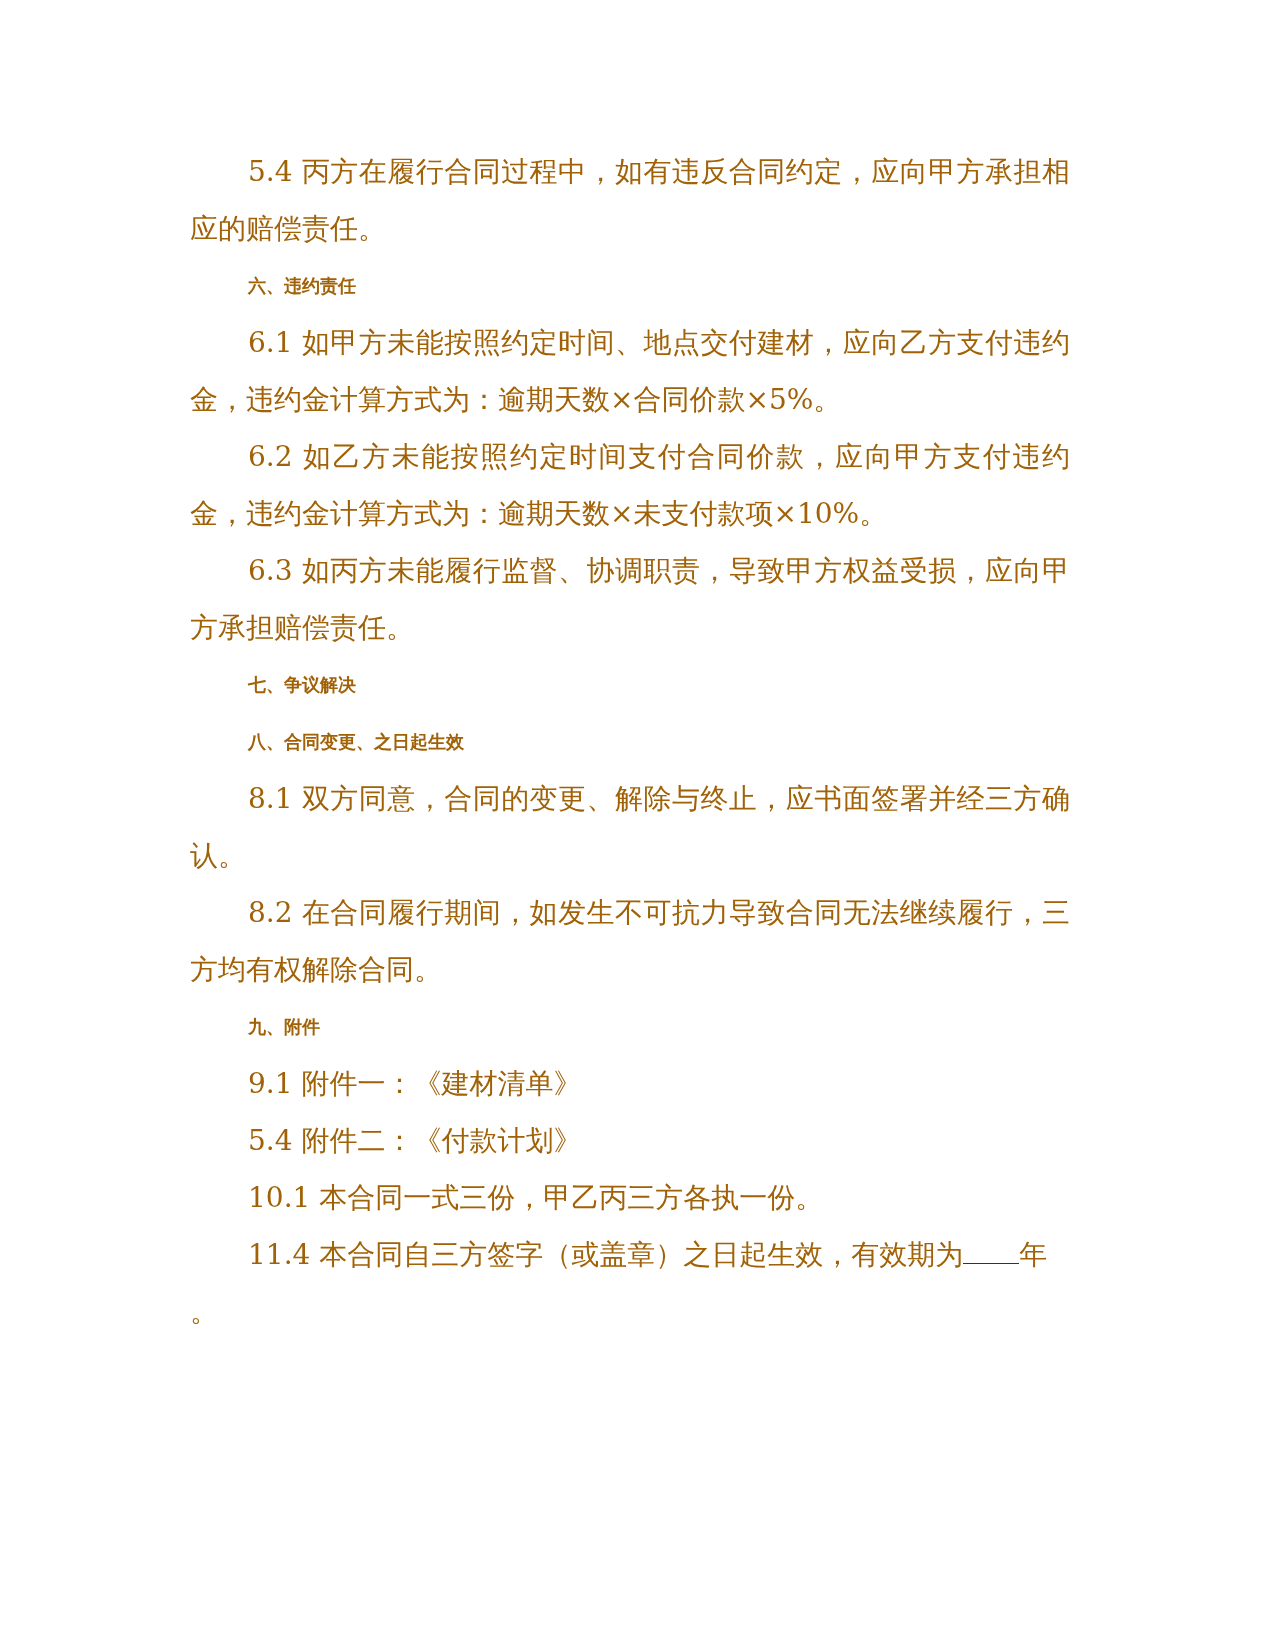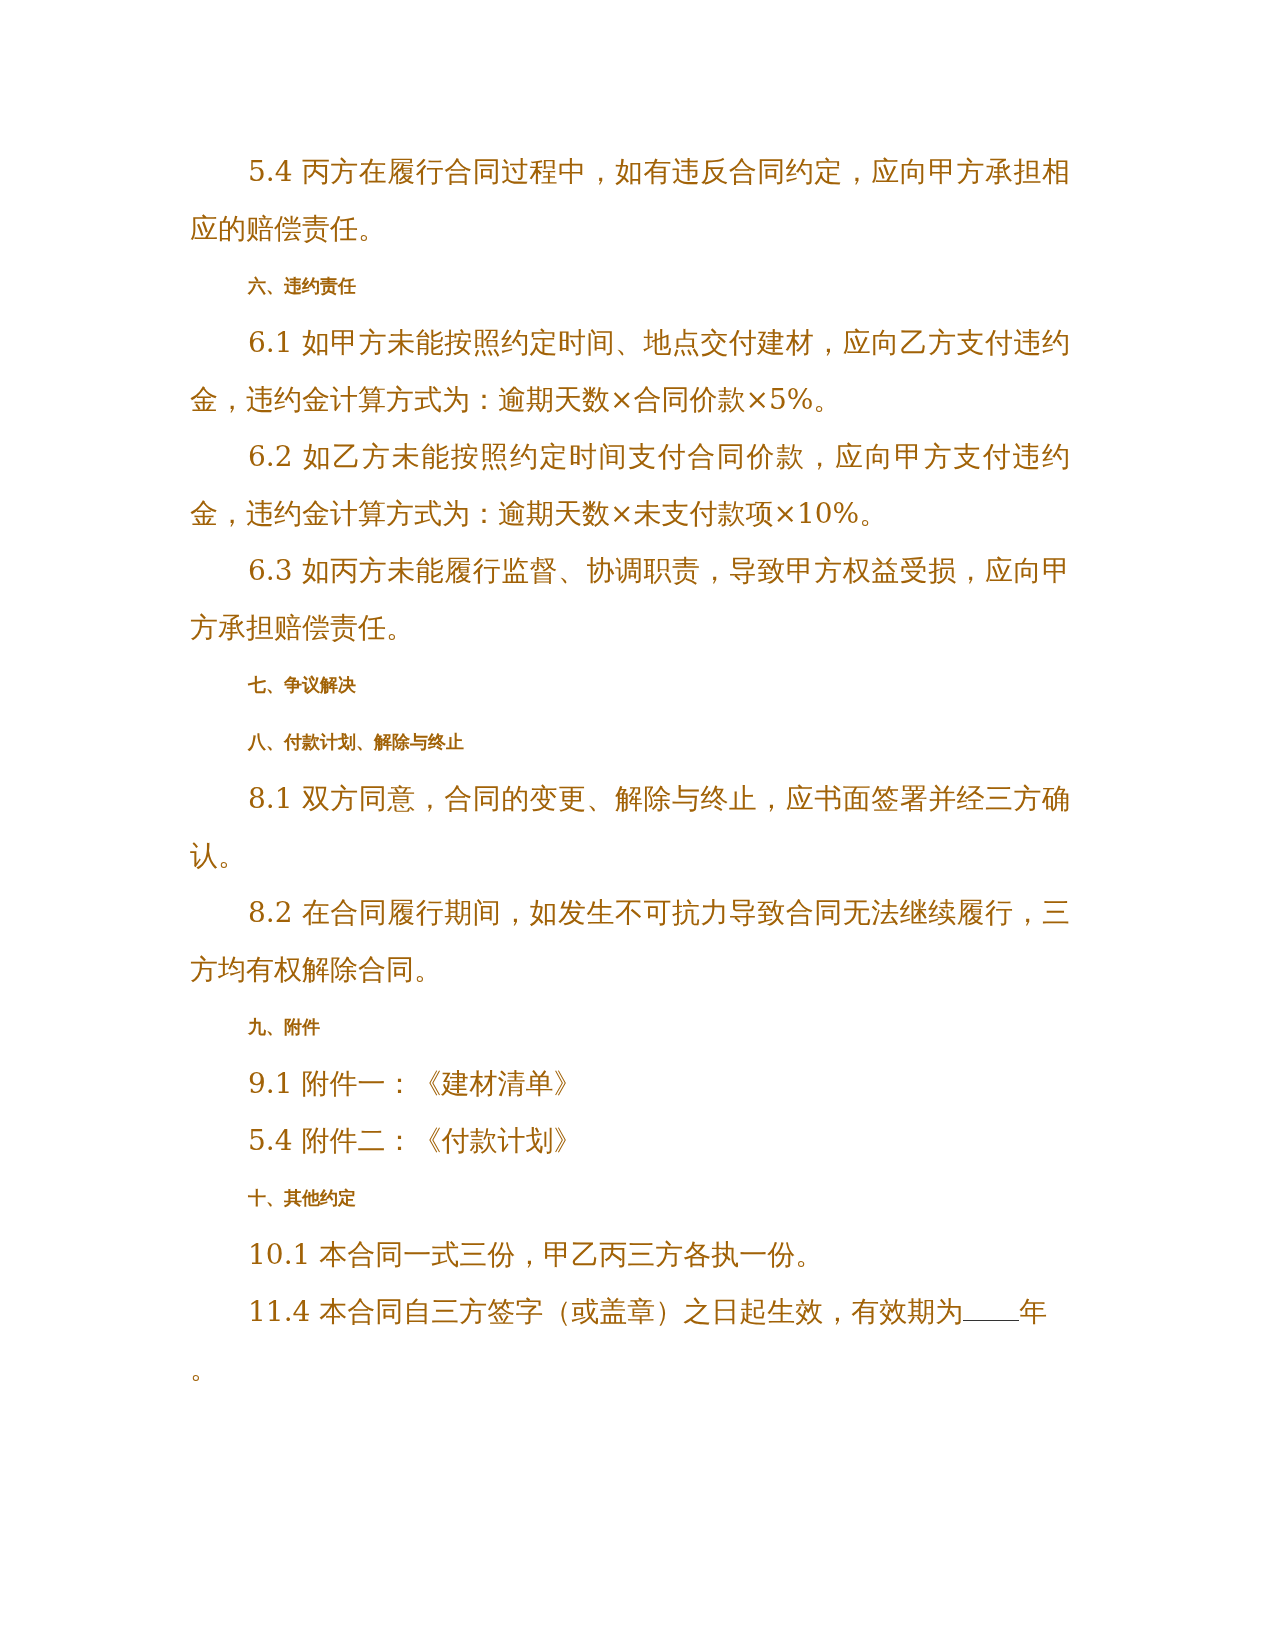--- a/index.html
+++ b/index.html
@@ -55,26 +55,25 @@
 
   <p class="para">5.4 丙方在履行合同过程中，如有违反合同约定，应向甲方承担相应的赔偿责任。</p>
 
   <h3 class="heading">六、违约责任</h3>
   <p class="para">6.1 如甲方未能按照约定时间、地点交付建材，应向乙方支付违约金，违约金计算方式为：逾期天数×合同价款×5%。</p>
   <p class="para">6.2 如乙方未能按照约定时间支付合同价款，应向甲方支付违约金，违约金计算方式为：逾期天数×未支付款项×10%。</p>
   <p class="para">6.3 如丙方未能履行监督、协调职责，导致甲方权益受损，应向甲方承担赔偿责任。</p>
 
   <h3 class="heading">七、争议解决</h3>
 
-  <h3 class="heading">八、付款计划、解除与终止</h3>
+  <h3 class="heading">八、合同变更、之日起生效</h3>
   <p class="para">8.1 双方同意，合同的变更、解除与终止，应书面签署并经三方确认。</p>
   <p class="para">8.2 在合同履行期间，如发生不可抗力导致合同无法继续履行，三方均有权解除合同。</p>
 
   <h3 class="heading">九、附件</h3>
   <p class="para">9.1 附件一：《建材清单》</p>
   <p class="para">5.4 附件二：《付款计划》</p>
 
-  <h3 class="heading">十、其他约定</h3>
   <p class="para">10.1 本合同一式三份，甲乙丙三方各执一份。</p>
   <p class="para"><span>11.4 本合同自三方签字（或盖章）之日起生效，有效期为</span><span class="blank"></span><span>年</span></p>
   <p class="para no-indent">。</p>
 
 </div>
 
 </body></html>

